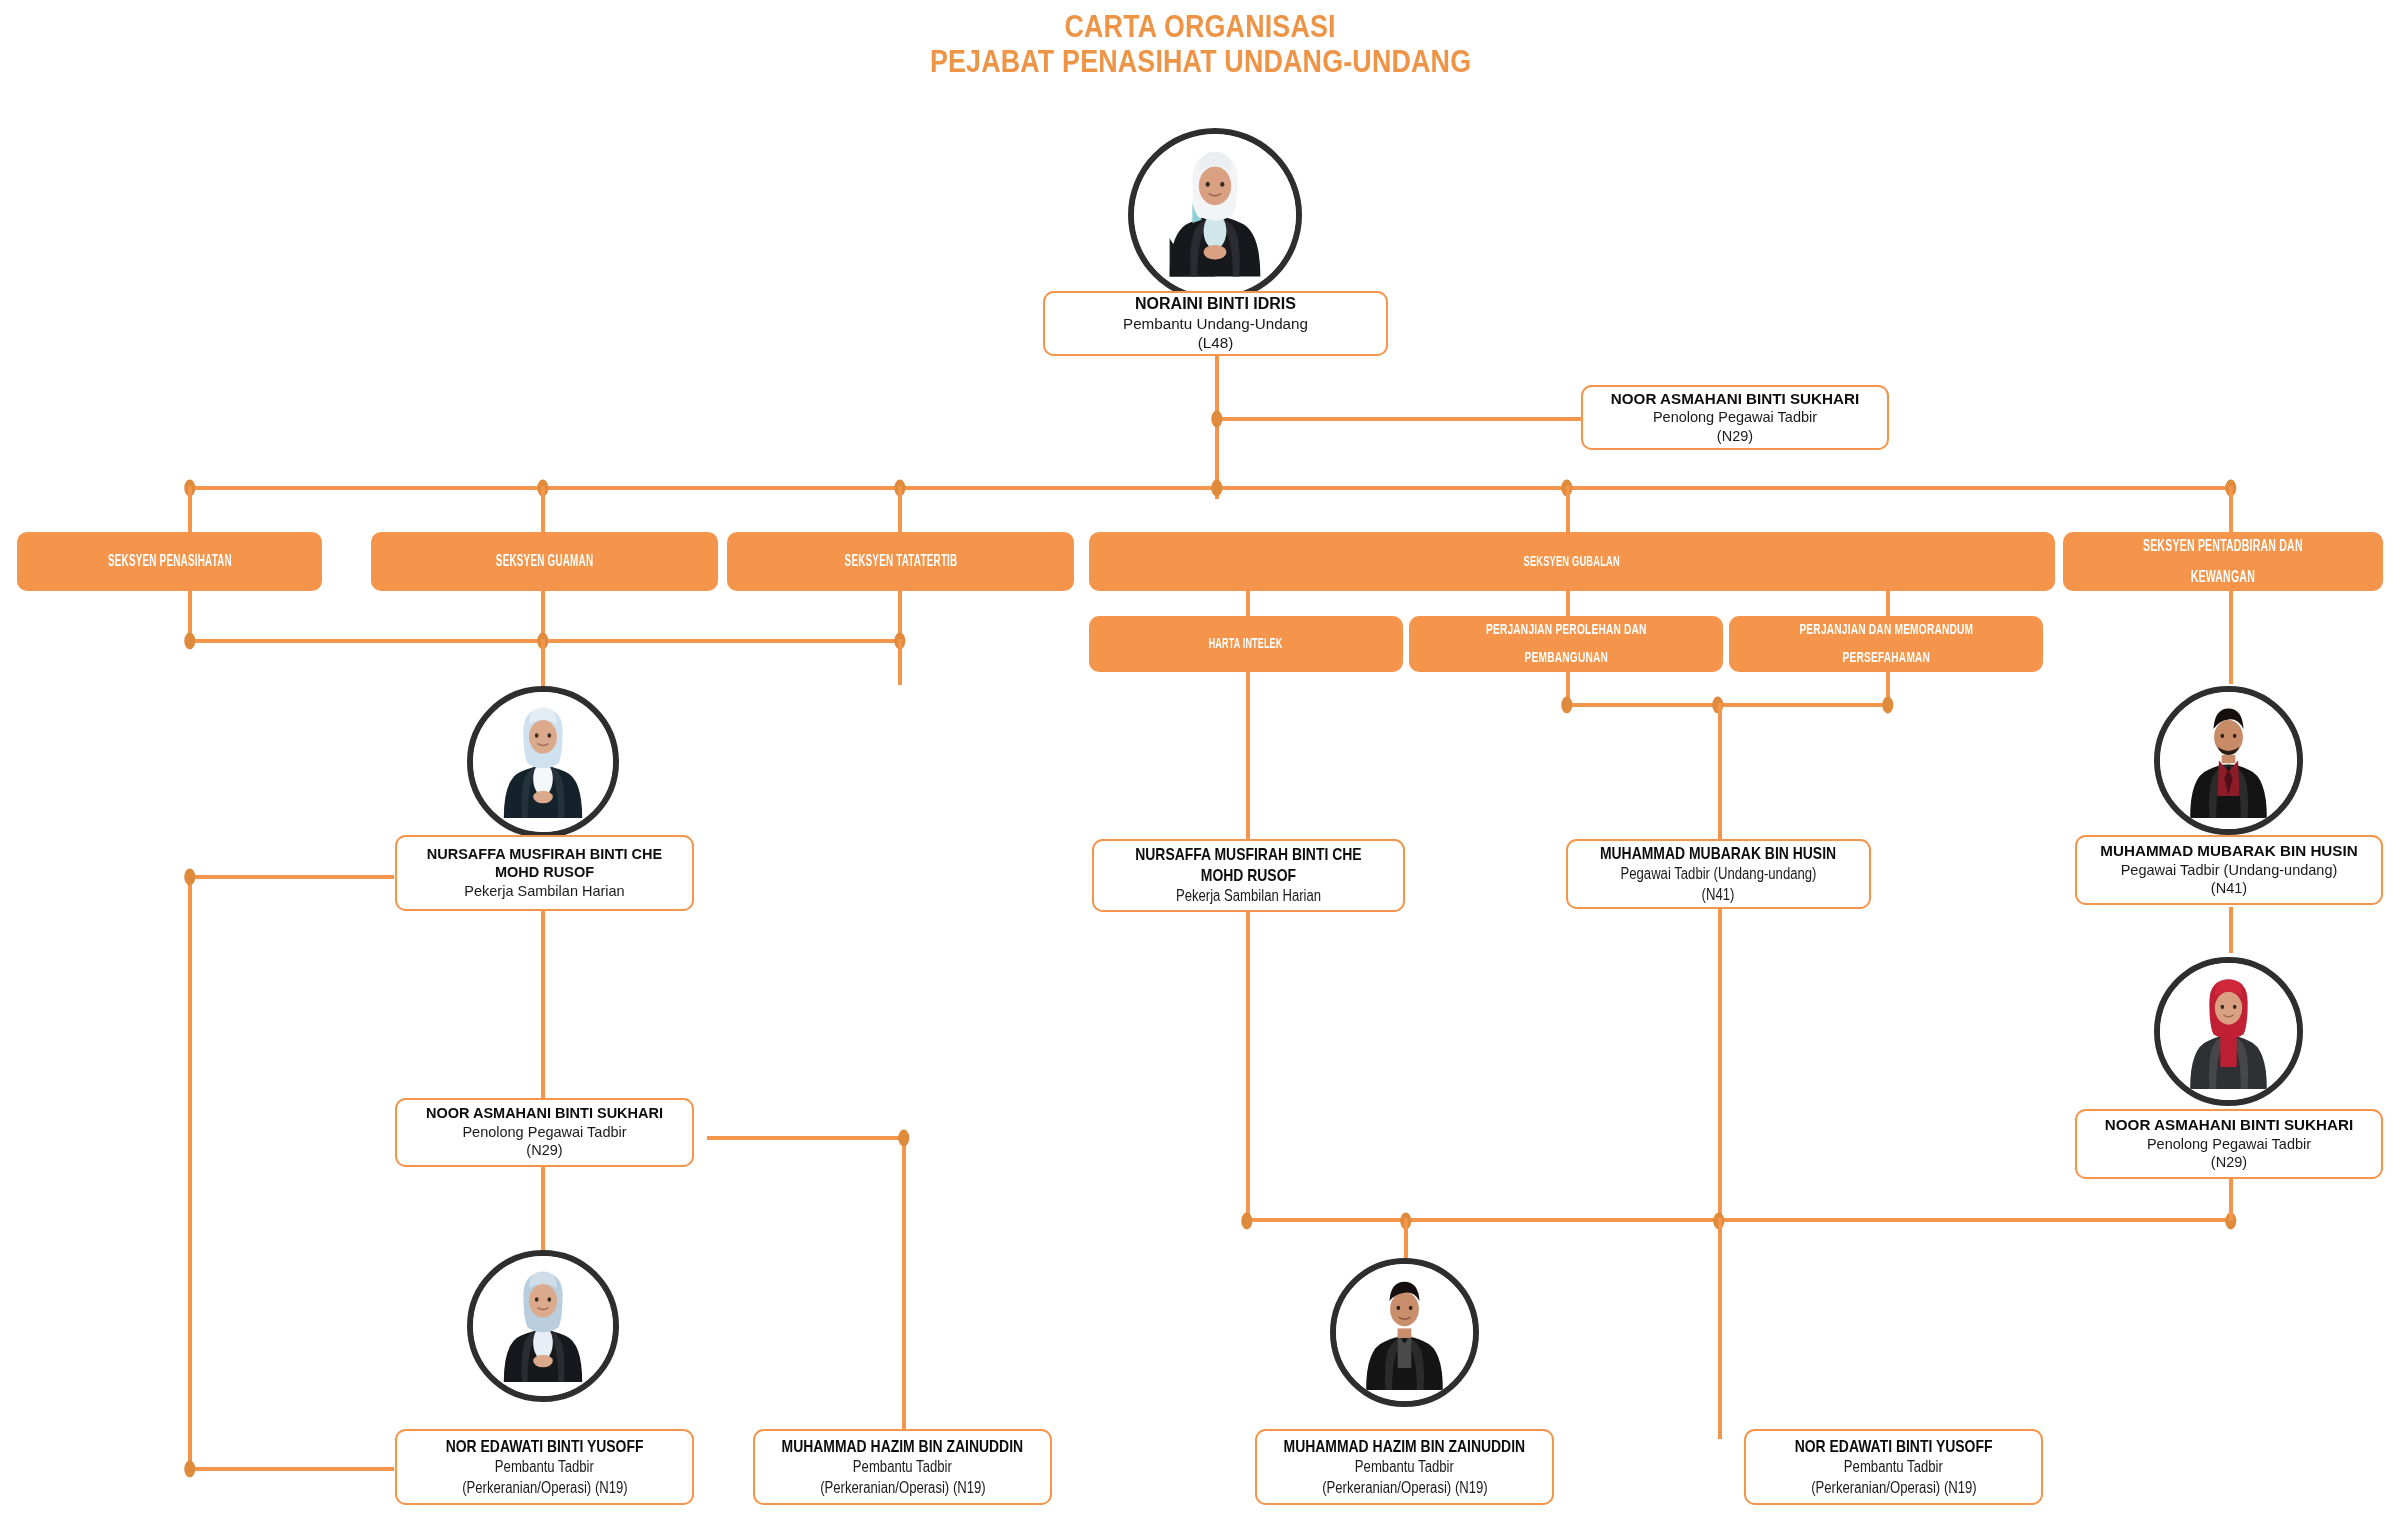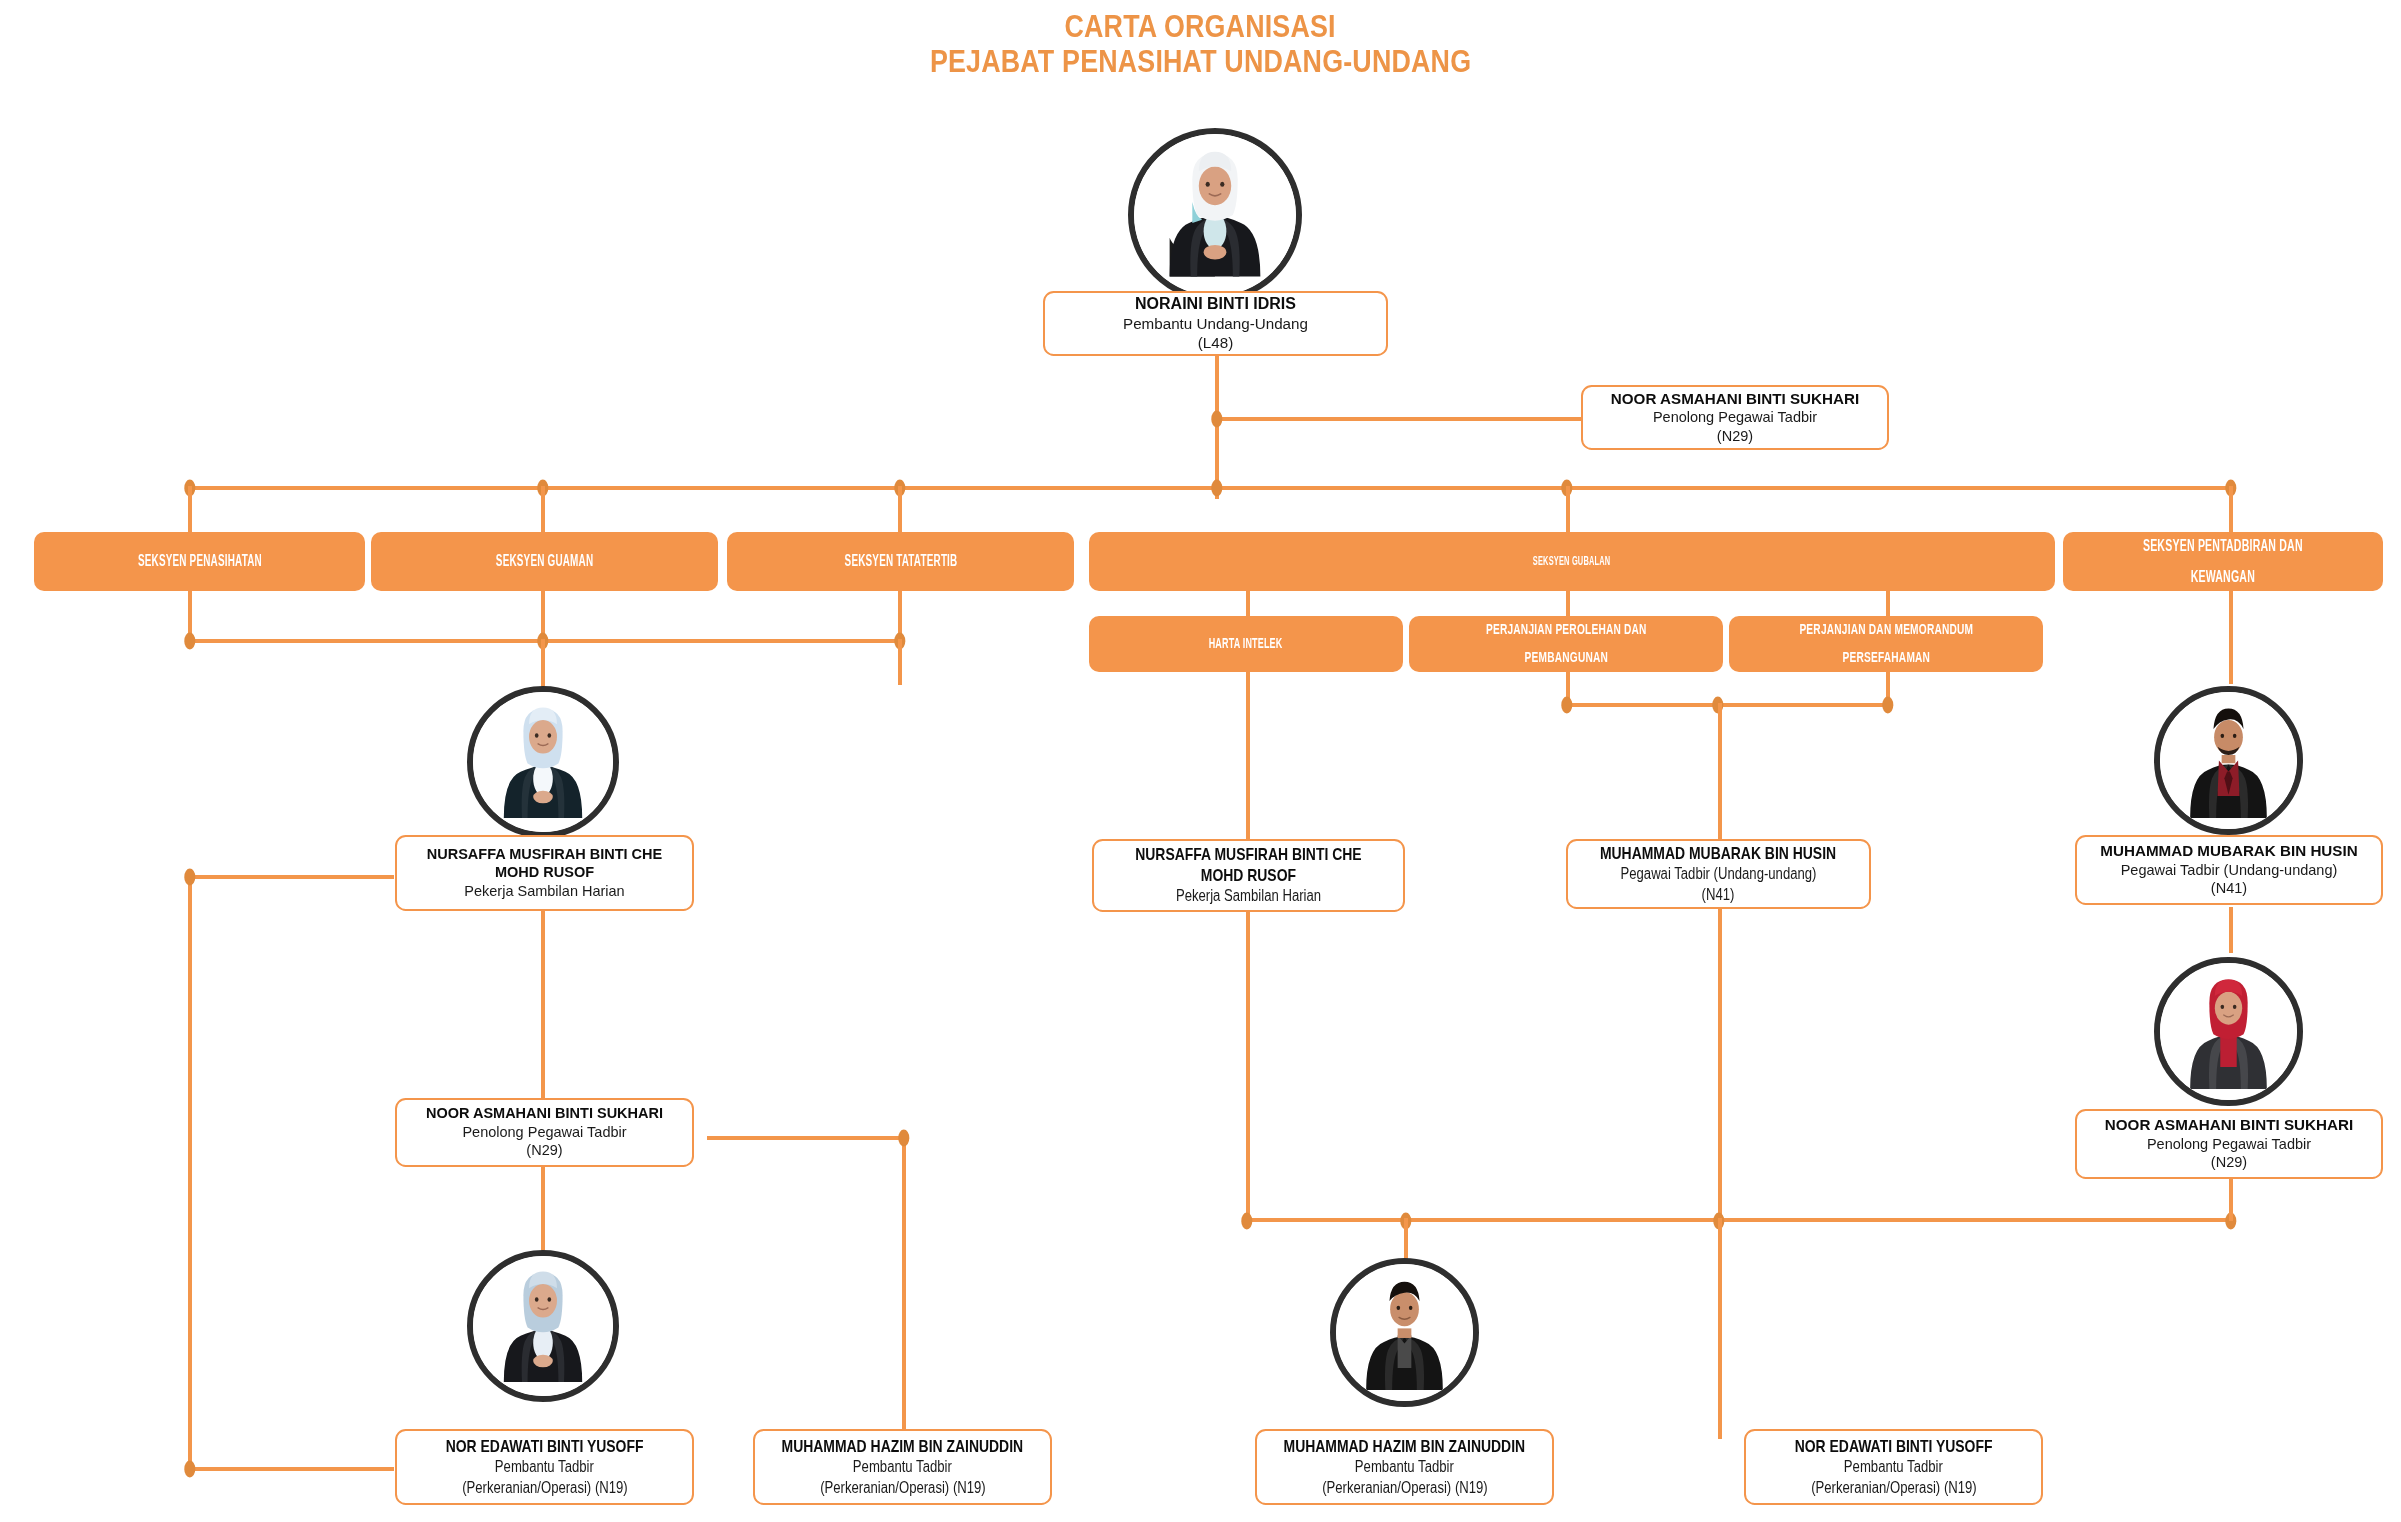--- a/index.html
+++ b/index.html
@@ -118,30 +118,30 @@
   <div class="dot" style="left:1406px;top:1221px;"></div>
   <div class="dot" style="left:1719px;top:1221px;"></div>
   <div class="dot" style="left:2231px;top:1221px;"></div>
   <div class="ln vl" style="left:1404px;top:1218px;height:53px;"></div>
   <div class="ln vl" style="left:1718px;top:1218px;height:221px;"></div>
 
   <div class="ln vl" style="left:2229px;top:591px;height:93px;"></div>
   <div class="ln vl" style="left:2229px;top:907px;height:46px;"></div>
   <div class="ln vl" style="left:2229px;top:1178px;height:43px;"></div>
 
-  <div class="sec" style="left:17px;top:532px;width:331px;height:59px;font-size:16px;margin-left:17px;">
+  <div class="sec" style="left:17px;top:532px;width:305px;height:59px;font-size:16px;">
     <span class="t">SEKSYEN PENASIHATAN</span>
   </div>
   <div class="sec" style="left:727px;top:532px;width:347px;height:59px;font-size:16px;">
     <span class="t">SEKSYEN TATATERTIB</span>
   </div>
   <div class="sec" style="left:371px;top:532px;width:347px;height:59px;font-size:16px;">
     <span class="t">SEKSYEN GUAMAN</span>
   </div>
-  <div class="sec" style="left:1089px;top:532px;width:966px;height:59px;font-size:12px;">
+  <div class="sec" style="left:1089px;top:532px;width:966px;height:59px;font-size:15px;">
     <span class="t">SEKSYEN GUBALAN</span>
   </div>
   <div class="sec two" style="left:2063px;top:532px;width:320px;height:59px;font-size:16px;padding:0 15.2px;box-sizing:border-box;">
     <span class="t" style="transform:scaleX(.66);">SEKSYEN PENTADBIRAN DAN KEWANGAN</span>
   </div>
 
   <div class="sec" style="left:1089px;top:616px;width:314px;height:56px;font-size:14.5px;">
     <span class="t">HARTA INTELEK</span>
   </div>
   <div class="sec two" style="left:1409px;top:616px;width:314px;height:56px;font-size:14.5px;padding:0 10.7px;box-sizing:border-box;">

